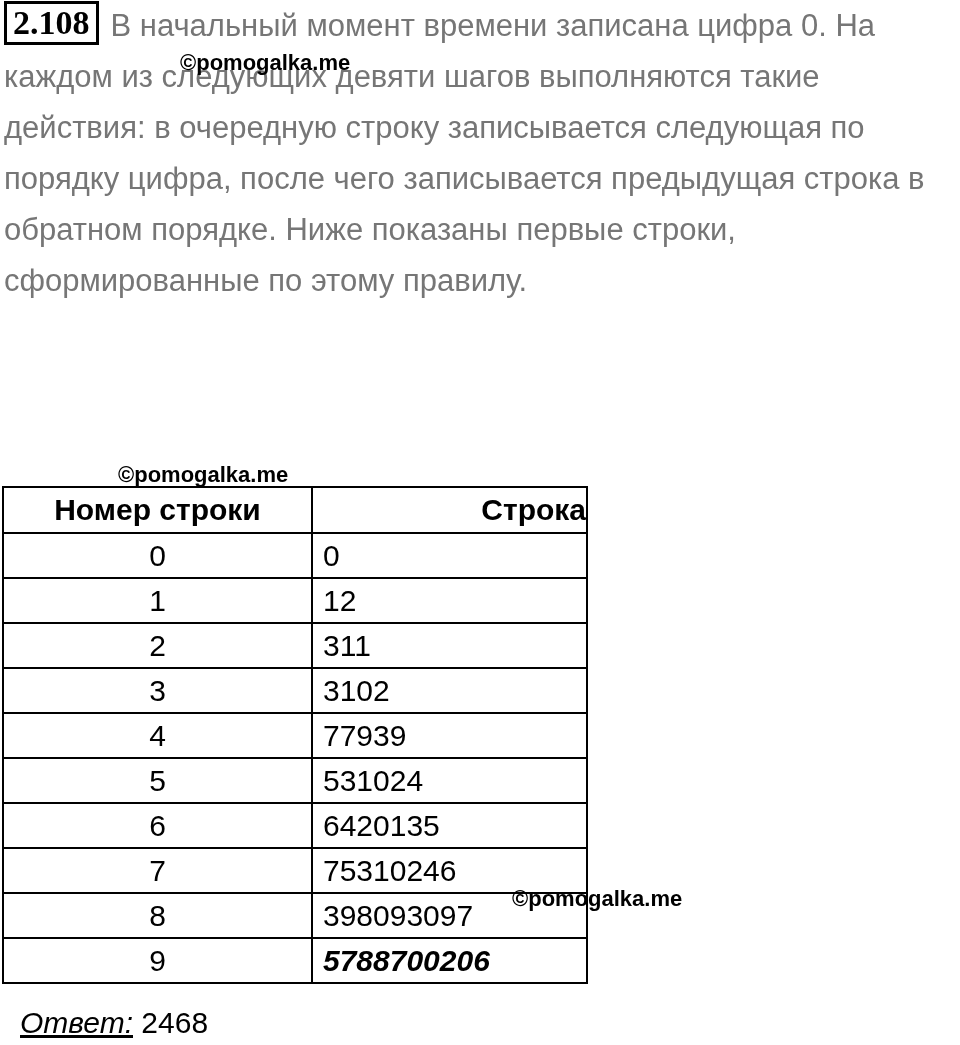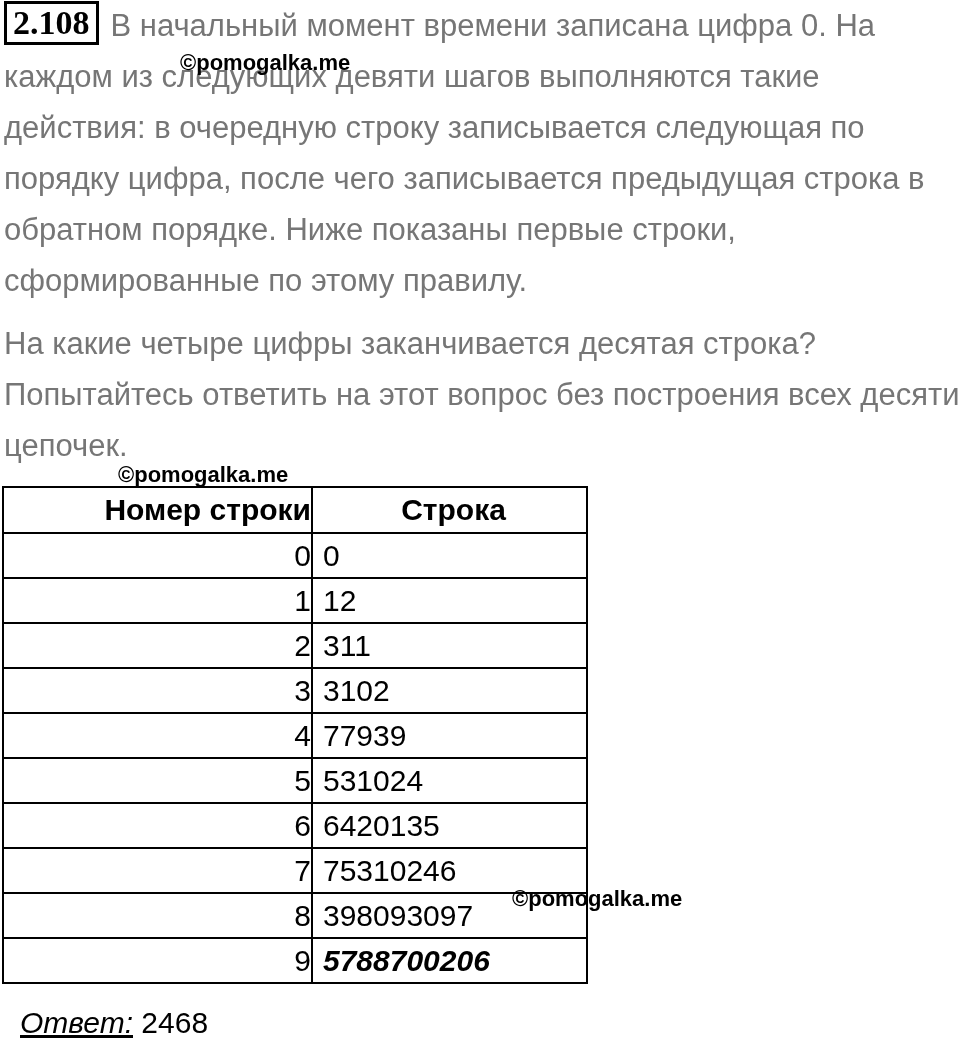--- a/index.html
+++ b/index.html
@@ -10,45 +10,44 @@
     .num-box { display: inline-block; border: 3px solid #000; padding: 0 6px; margin-right: 12px;
                font-family: "Liberation Serif", "DejaVu Serif", serif; font-weight: bold;
                color: #000; font-size: 34px; line-height: 38px; vertical-align: 2px; }
     .para2 { margin-top: 12px; }
     .wm { position: absolute; font-family: "Liberation Sans", sans-serif; font-weight: bold;
           font-size: 22px; color: #000; }
     table { position: absolute; left: 2px; top: 486px; border-collapse: collapse;
             font-family: "Liberation Sans", sans-serif; font-size: 30px; color: #000; }
     td, th { border: 2px solid #000; height: 43px; padding: 0; }
     th { font-weight: bold; height: 44px; }
-    .c1 { width: 307px; text-align: right; }
+    .c1 { width: 307px; text-align: center; }
     .c2 { width: 263px; text-align: left; padding-left: 10px; }
     .bold-italic { font-weight: bold; font-style: italic; }
     .answer { position: absolute; left: 20px; top: 1006px; font-size: 30px; color: #000; }
     .answer-label { font-style: italic; text-decoration: underline; }
   </style>
 </head>
 <body>
 
 <div class="problem">
   <div>
     <span class="num-box">2.108</span><span>В начальный момент времени записана цифра 0. На каждом из следующих девяти шагов выполняются такие действия: в очередную строку записывается следующая по порядку цифра, после чего записывается предыдущая строка в обратном порядке. Ниже показаны первые строки, сформированные по этому правилу.</span>
   </div>
-  <div class="para2">На какие четыре цифры заканчивается десятая строка? Попытайтесь ответить на этот вопрос без построения всех десяти цепочек.</div>
 </div>
 
 <div class="wm" style="left:180px; top:50px;">©pomogalka.me</div>
 <div class="wm" style="left:118px; top:462px;">©pomogalka.me</div>
 <div class="wm" style="left:512px; top:886px;">©pomogalka.me</div>
 
 <table>
   <thead>
     <tr>
       <th class="c1">Номер строки</th>
-      <th class="c2" style="text-align:center;padding-left:8px">Строка</th>
+      <th class="c2" style="text-align:right;padding-left:8px">Строка</th>
     </tr>
   </thead>
   <tbody>
     <tr>
         <td class="c1">0</td>
         <td class="c2">0</td>
       </tr>
     <tr>
         <td class="c1">1</td>
         <td class="c2">12</td>

